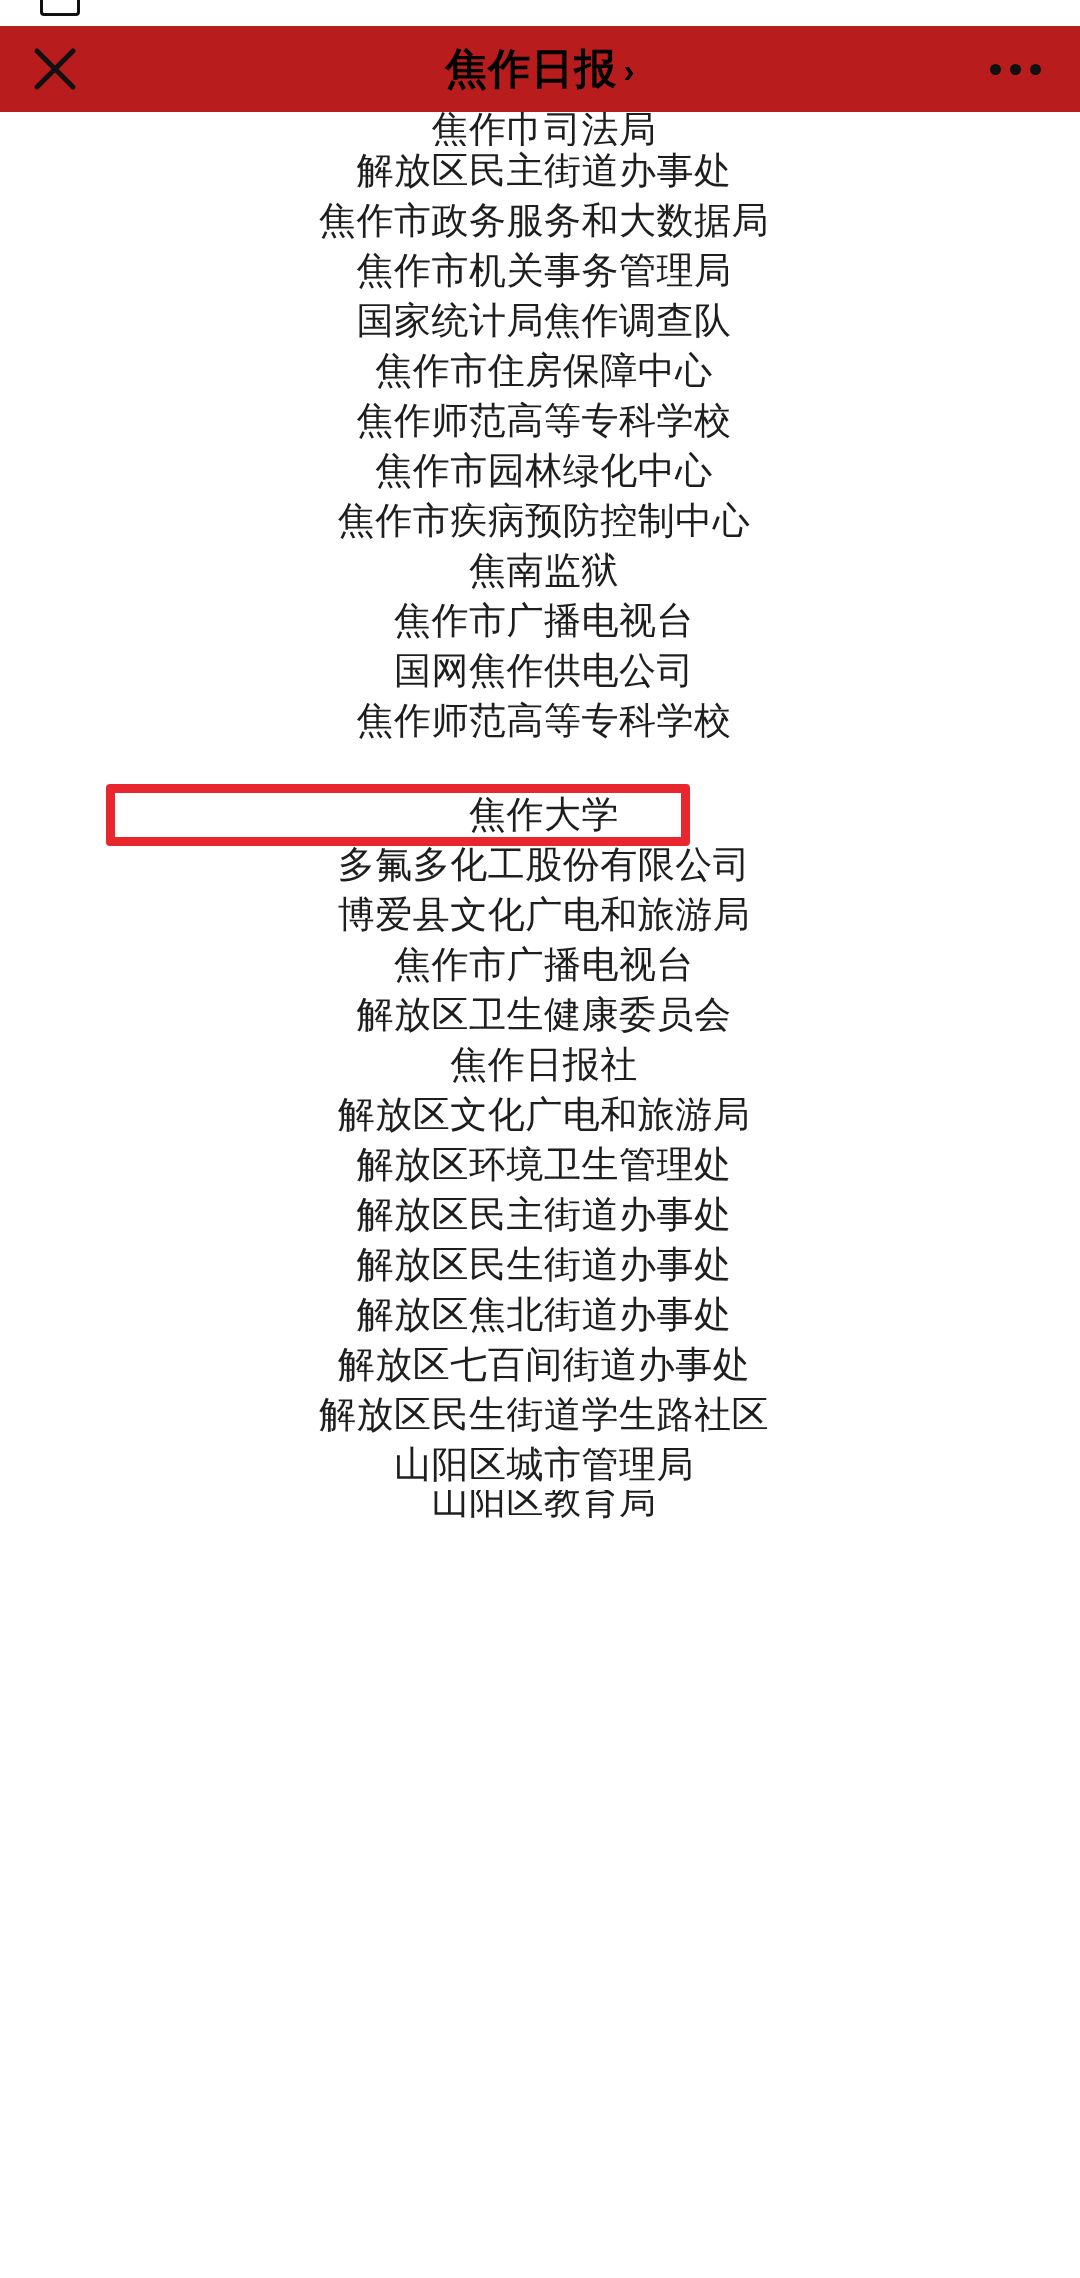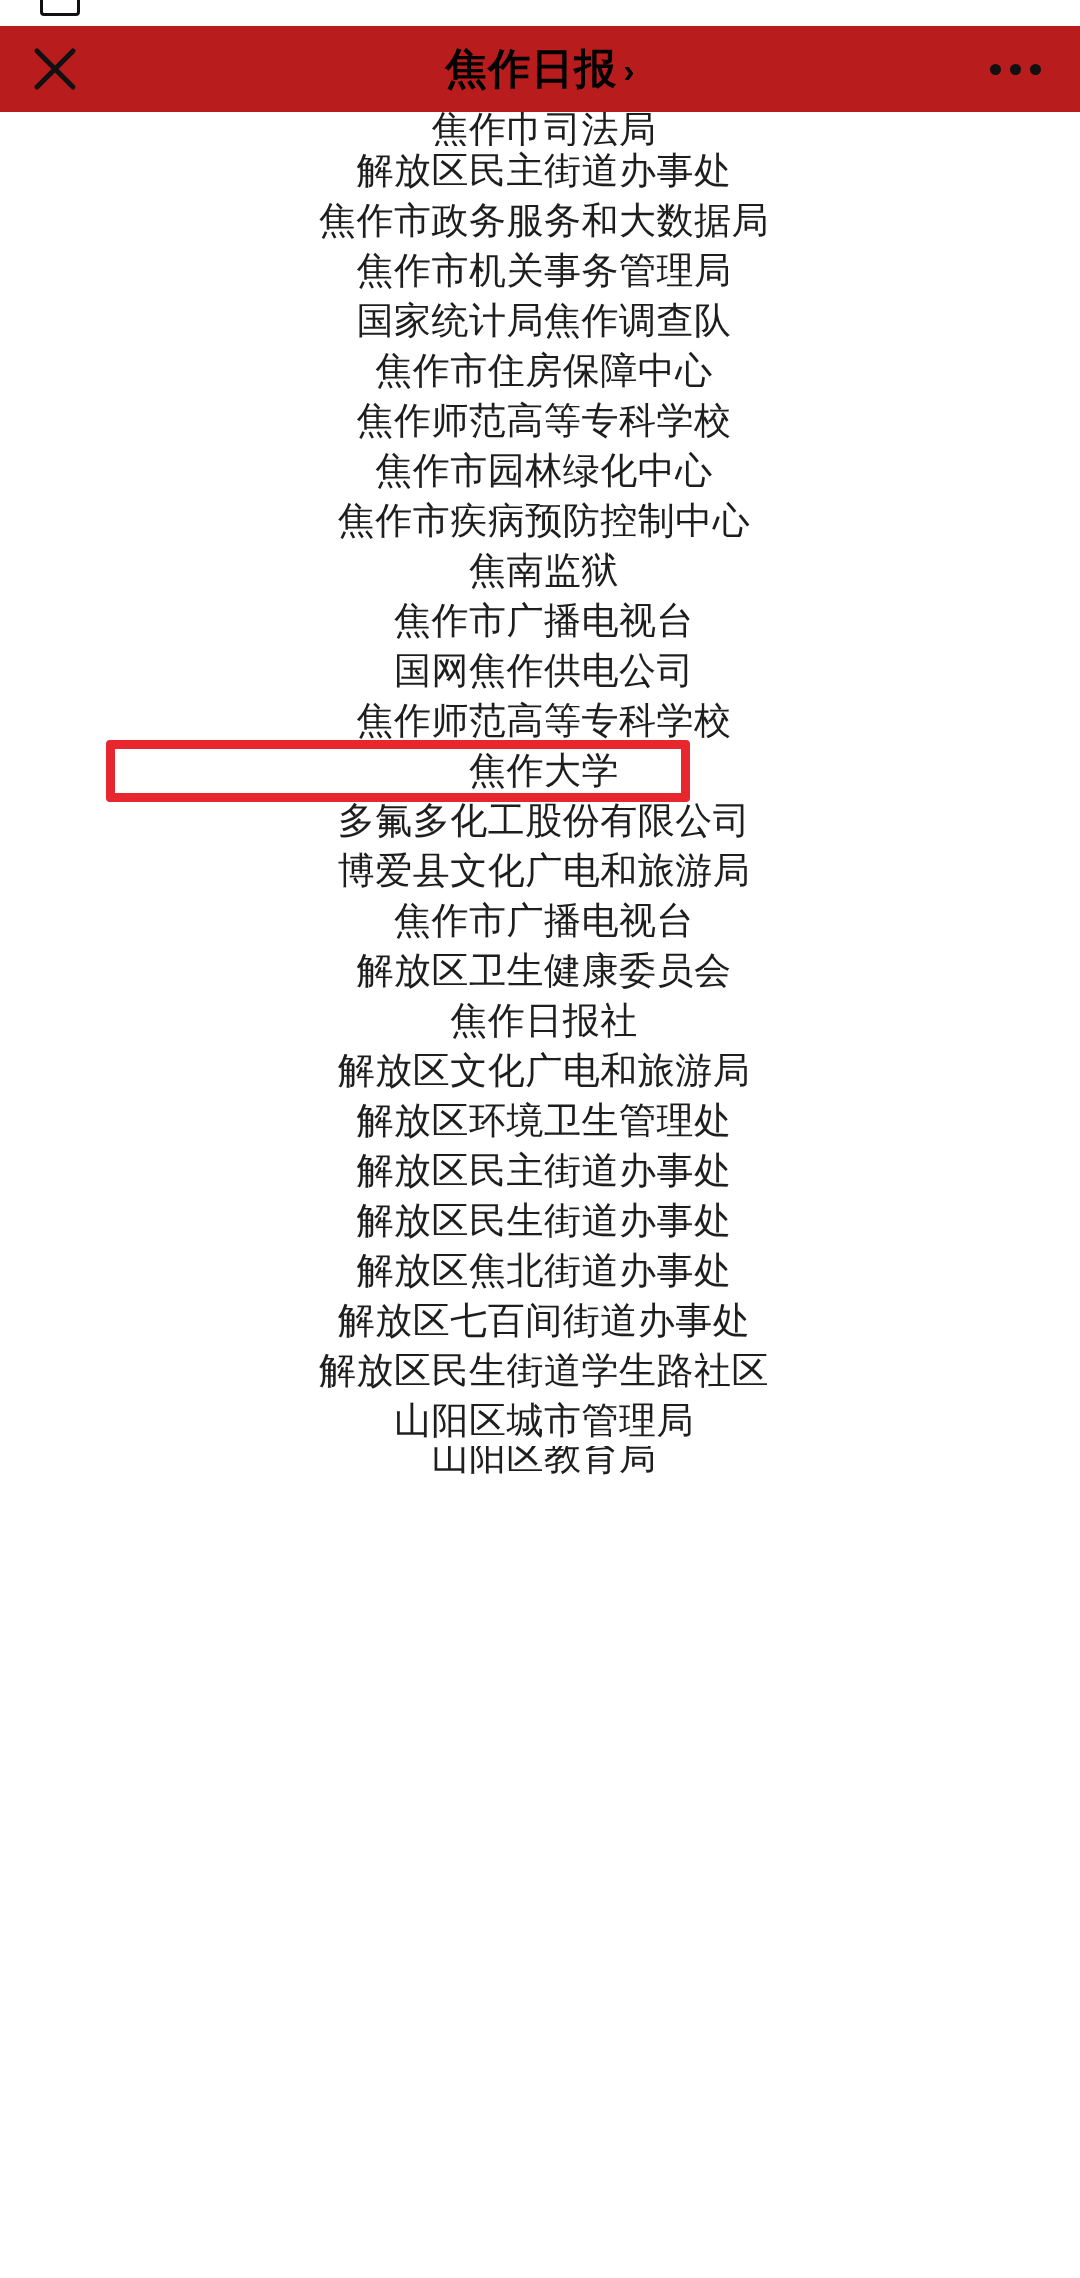--- a/index.html
+++ b/index.html
@@ -129,20 +129,21 @@
   }
   .row.last-clipped {
     height: 36px;
     overflow: hidden;
     align-items: flex-end;
   }
 
   
   .row.highlighted {
     position: relative;
+    margin-top: 44px;
   }
   .highlight-box {
     position: absolute;
     left: 98px;
     width: 584px;
     height: 62px;
     border: 9px solid #e8262d;
     border-radius: 4px;
     box-sizing: border-box;
     pointer-events: none;

